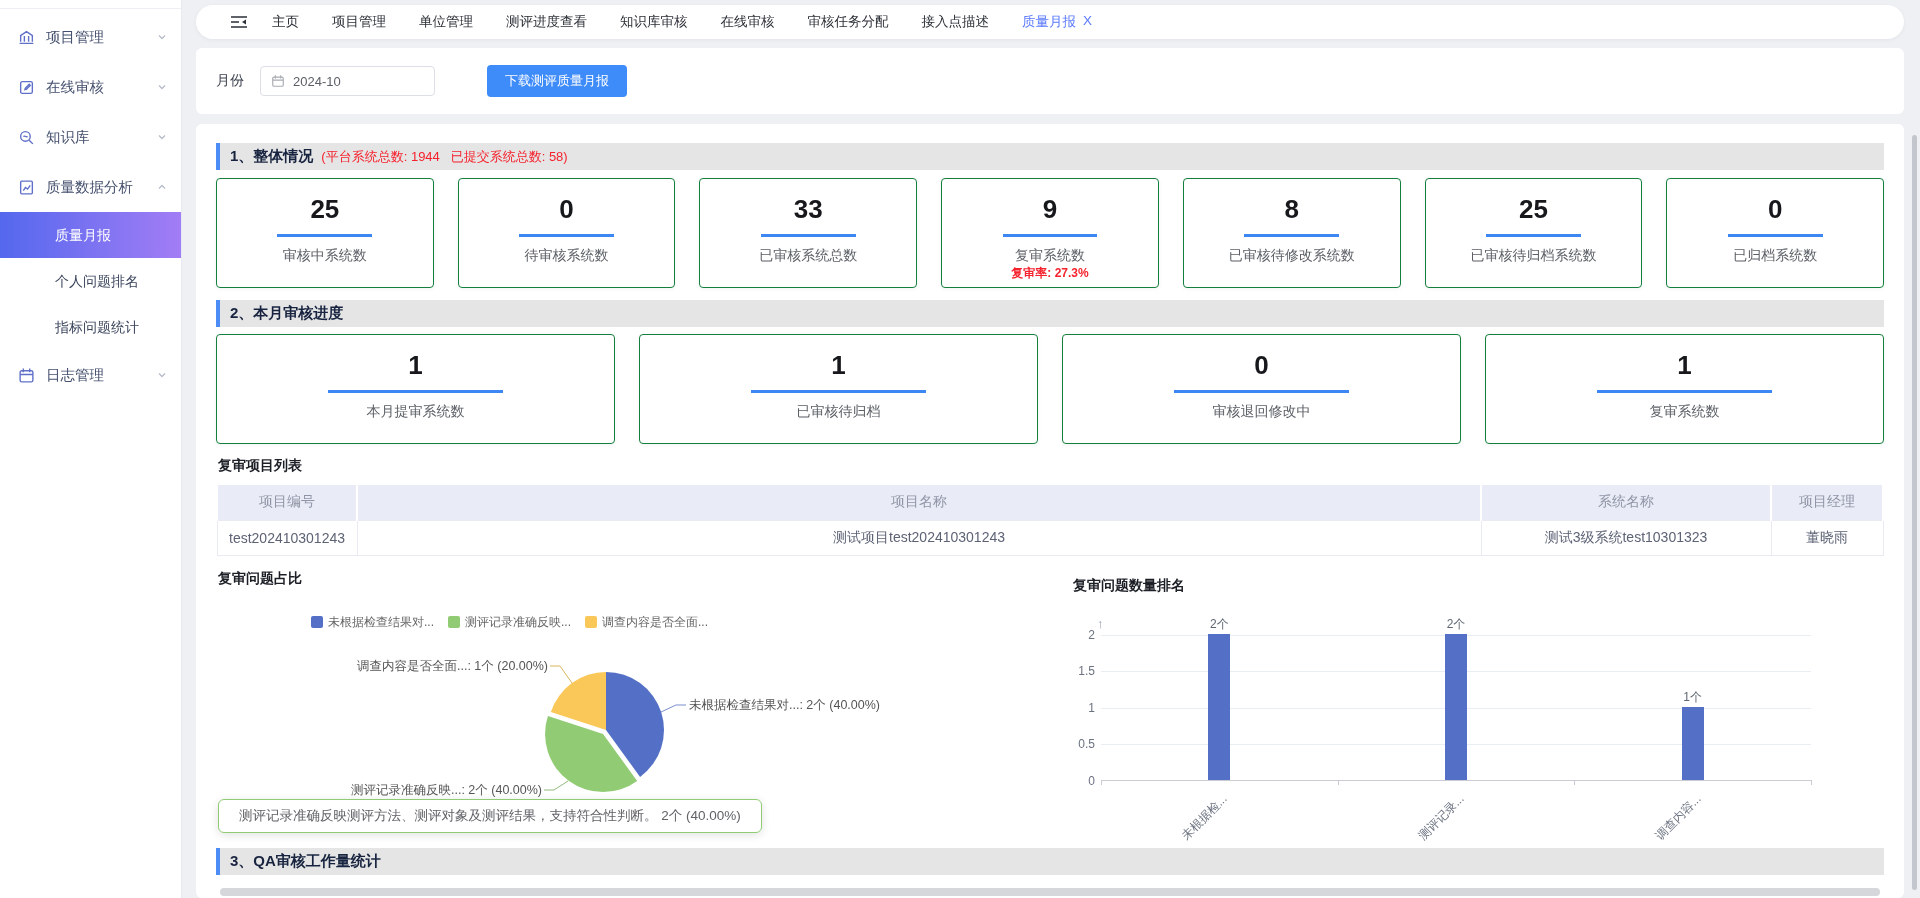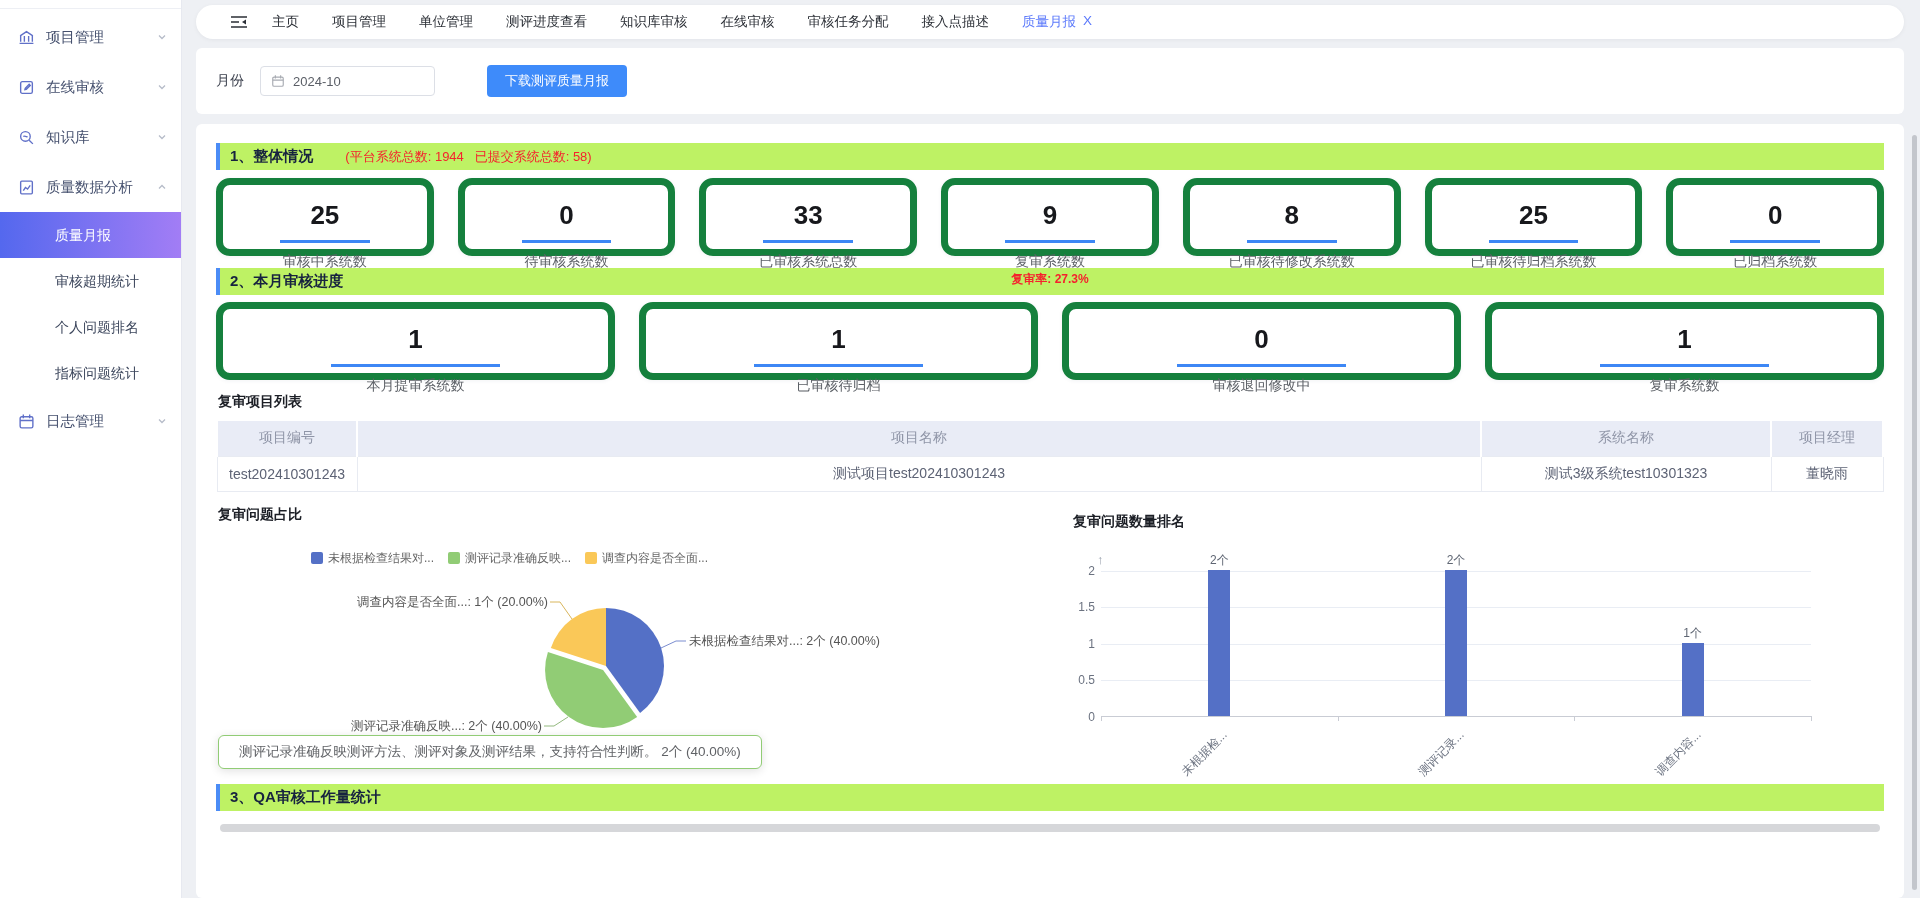--- a/index.html
+++ b/index.html
@@ -31,28 +31,28 @@
                   border-radius:6px; display:flex; align-items:center; padding-left:20px; }
   .filter-label { font-size:14px; color:#3a3f4c; margin-right:16px; }
   .date-input { width:175px; height:30px; border:1px solid #dcdfe6; border-radius:4px; display:flex;
                 align-items:center; padding:0 10px; gap:8px; color:#5a5e66; font-size:13px; background:#fff; cursor:text; }
   .download-btn { margin-left:52px; height:32px; padding:0 18px; background:#3e8bfa; color:#fff;
                   font-size:13px; border:none; border-radius:4px; cursor:pointer; font-family:Liberation Sans, sans-serif; }
 
   
   .content { position:absolute; left:196px; top:124px; width:1708px; height:774px; background:#fff;
              border-radius:6px; padding:19px 20px 0; overflow:hidden; }
-  .sec-header { height:27px; background:#bef264; border-left:4px solid #4b8cf6; display:flex;
-                align-items:center; padding-left:10px;gap:24px; }
+  .sec-header { height:27px; background:#e5e5e5; border-left:4px solid #4b8cf6; display:flex;
+                align-items:center; padding-left:10px; }
   .sec-title { font-size:15px; font-weight:bold; color:#17233f; white-space:pre; }
   .sec-note { font-size:13px; color:#f5222d; margin-left:8px; white-space:pre; }
 
   .cards7 { display:grid; grid-template-columns:repeat(7,1fr); gap:24px; margin:8px 0 12px; }
   .cards4 { display:grid; grid-template-columns:repeat(4,1fr); gap:24px; margin:7px 0 13px; }
-  .stat-card { height:78px; border:7px solid #15803d; border-radius:14px; background:#fff;
+  .stat-card { height:110px; border:1px solid #15803d; border-radius:4px; background:#fff;
                box-shadow:0 1px 4px rgba(31,45,90,0.06); text-align:center; padding-top:15px; }
   .stat-value { font-size:26px; font-weight:bold; color:#17181c; line-height:1.2; }
   .stat-underline { width:44%; height:3px; background:#3d87f5; margin:9px auto 10px; }
   .stat-label { font-size:14px; color:#5c6066; }
   .stat-note { font-size:12px; color:#f5222d; font-weight:bold; margin-top:0; }
 
   .table-title { font-size:14px; font-weight:bold; color:#1c1f26; margin:0 0 12px 2px; height:16px; }
   .rtable { width:100%; border-collapse:collapse; table-layout:fixed; }
   .rtable th { background:#e9ecf6; color:#8f95a7; font-weight:normal; font-size:14px; height:35px;
                border-left:2px solid #fff; border-right:2px solid #fff; }
@@ -131,21 +131,20 @@
       <svg class="mi" viewBox="0 0 16 16" fill="none" stroke="currentColor" stroke-width="1.3">
           <rect x="2.5" y="2" width="11" height="12" rx="1"></rect>
           <path d="M5 11 L7 8 L9 9.5 L11.5 6"></path>
         </svg>
       <span>质量数据分析</span>
       <svg class="chev" width="10" height="10" viewBox="0 0 10 10" fill="none" stroke="currentColor" stroke-width="1.3">
           <path d="M2 6.5 L5 3.5 L8 6.5"></path>
         </svg>
     </div>
     <div class="sub-item active">质量月报</div>
-    <div class="sub-item">审核超期统计</div>
     <div class="sub-item">个人问题排名</div>
     <div class="sub-item">指标问题统计</div>
     <div class="side-item">
       <svg class="mi" viewBox="0 0 16 16" fill="none" stroke="currentColor" stroke-width="1.3">
           <rect x="2" y="3.5" width="12" height="10.5" rx="1.5"></rect>
           <path d="M5 1.5 V5 M11 1.5 V5 M2 7 H14"></path>
         </svg>
       <span>日志管理</span>
       <svg class="chev" width="10" height="10" viewBox="0 0 10 10" fill="none" stroke="currentColor" stroke-width="1.3">
           <path d="M2 3.5 L5 6.5 L8 3.5"></path>

